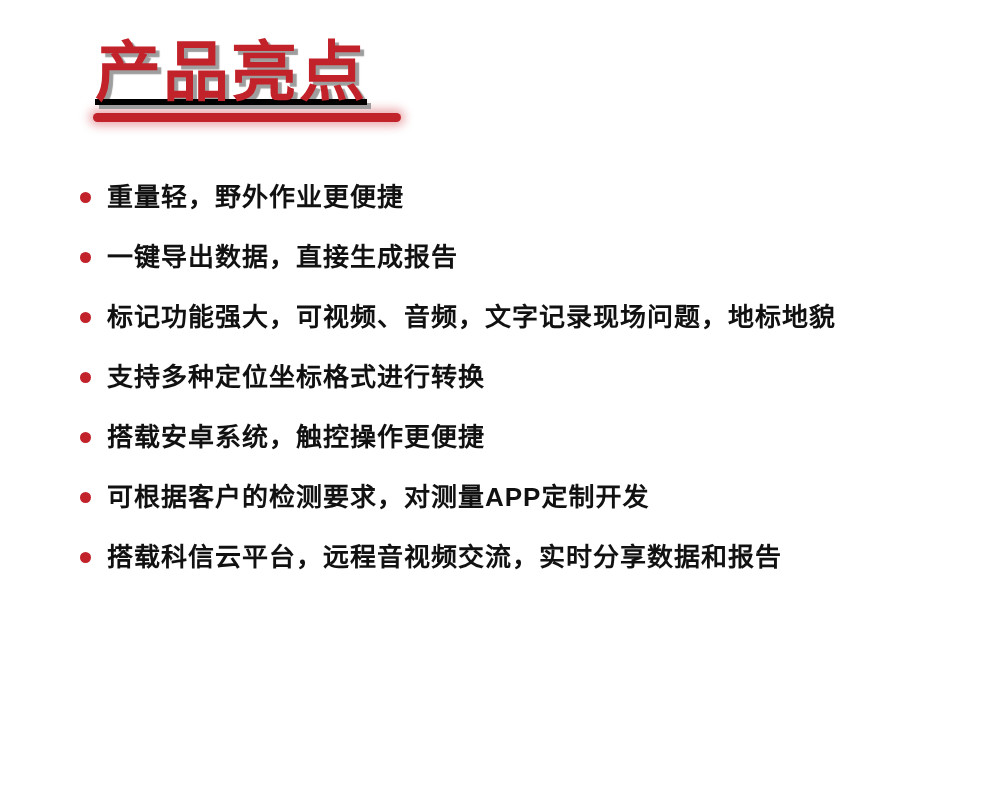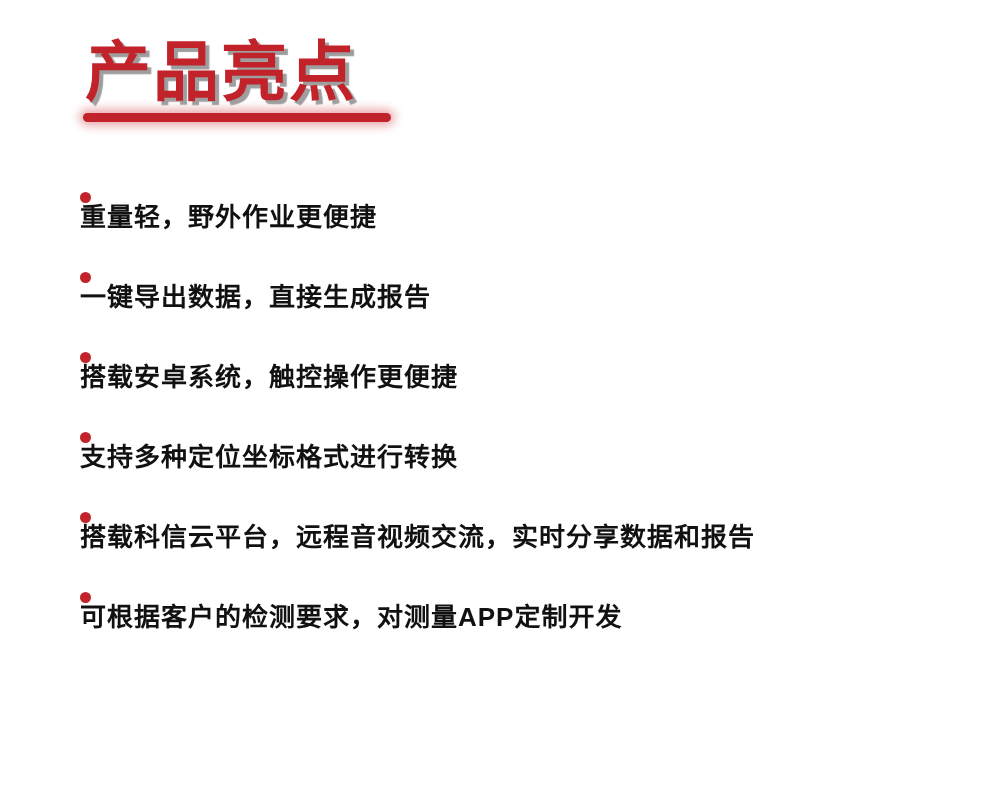--- a/index.html
+++ b/index.html
@@ -11,21 +11,22 @@
   .page {
     position: relative;
     width: 1000px;
     height: 800px;
     background: #ffffff;
     overflow: hidden;
   }
   .header {
     position: absolute;
     top: 38px;
-    left: 85px;
+    left: 95px;
+    text-decoration: underline;
   }
   .page-title {
     font-size: 66px;
     font-weight: 900;
     line-height: 1.05;
     color: #c2232b;
     letter-spacing: 2px;
     text-shadow: 4px 4px 1px #9e9e9e;
     white-space: nowrap;
   }
@@ -45,21 +46,20 @@
     right: 40px;
     margin: 0;
     padding: 0;
     list-style: none;
   }
   .feature-item {
     display: flex;
     align-items: flex-start;
     margin-bottom: 32px;
     line-height: 28px;
-    flex-direction: column;
   }
   .dot {
     flex: 0 0 auto;
     width: 11px;
     height: 11px;
     margin: 9px 16px 0 0;
     border-radius: 50%;
     background: #c2232b;
   }
   .feature-text {
@@ -84,37 +84,41 @@
     <li class="feature-item">
       <span class="dot"></span>
       <span class="feature-text">重量轻，野外作业更便捷</span>
     </li>
 
     <li class="feature-item">
       <span class="dot"></span>
       <span class="feature-text">一键导出数据，直接生成报告</span>
     </li>
 
+    <li class="feature-item">
+      <span class="dot"></span>
+      <span class="feature-text">标记功能强大，可视频、音频，文字记录现场问题，地标地貌</span>
+    </li>
 
+
+    <li class="feature-item">
+      <span class="dot"></span>
+      <span class="feature-text">支持多种定位坐标格式进行转换</span>
+    </li>
 
     <li class="feature-item">
       <span class="dot"></span>
       <span class="feature-text">搭载安卓系统，触控操作更便捷</span>
     </li>
 
     <li class="feature-item">
       <span class="dot"></span>
-      <span class="feature-text">支持多种定位坐标格式进行转换</span>
+      <span class="feature-text">可根据客户的检测要求，对测量APP定制开发</span>
     </li>
 
     <li class="feature-item">
       <span class="dot"></span>
       <span class="feature-text">搭载科信云平台，远程音视频交流，实时分享数据和报告</span>
     </li>
 
-    <li class="feature-item">
-      <span class="dot"></span>
-      <span class="feature-text">可根据客户的检测要求，对测量APP定制开发</span>
-    </li>
-
   </ul>
 
 </div>
 
 </body></html>

